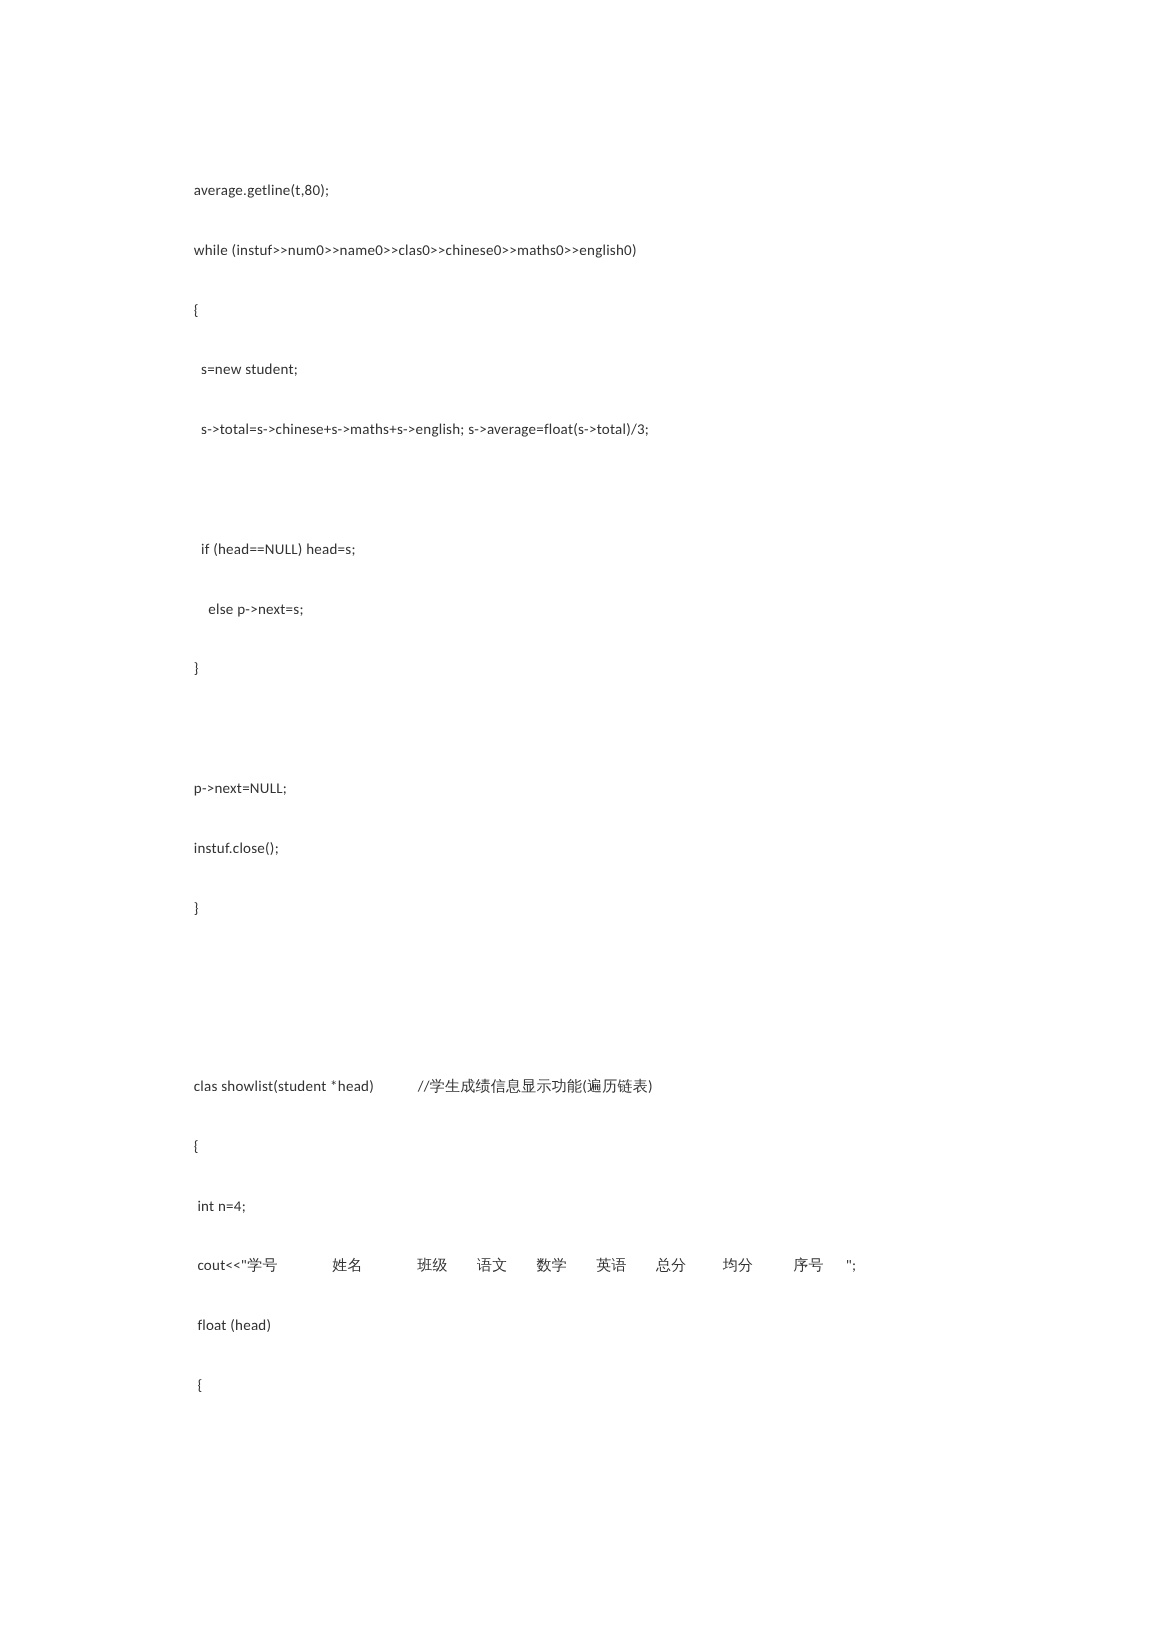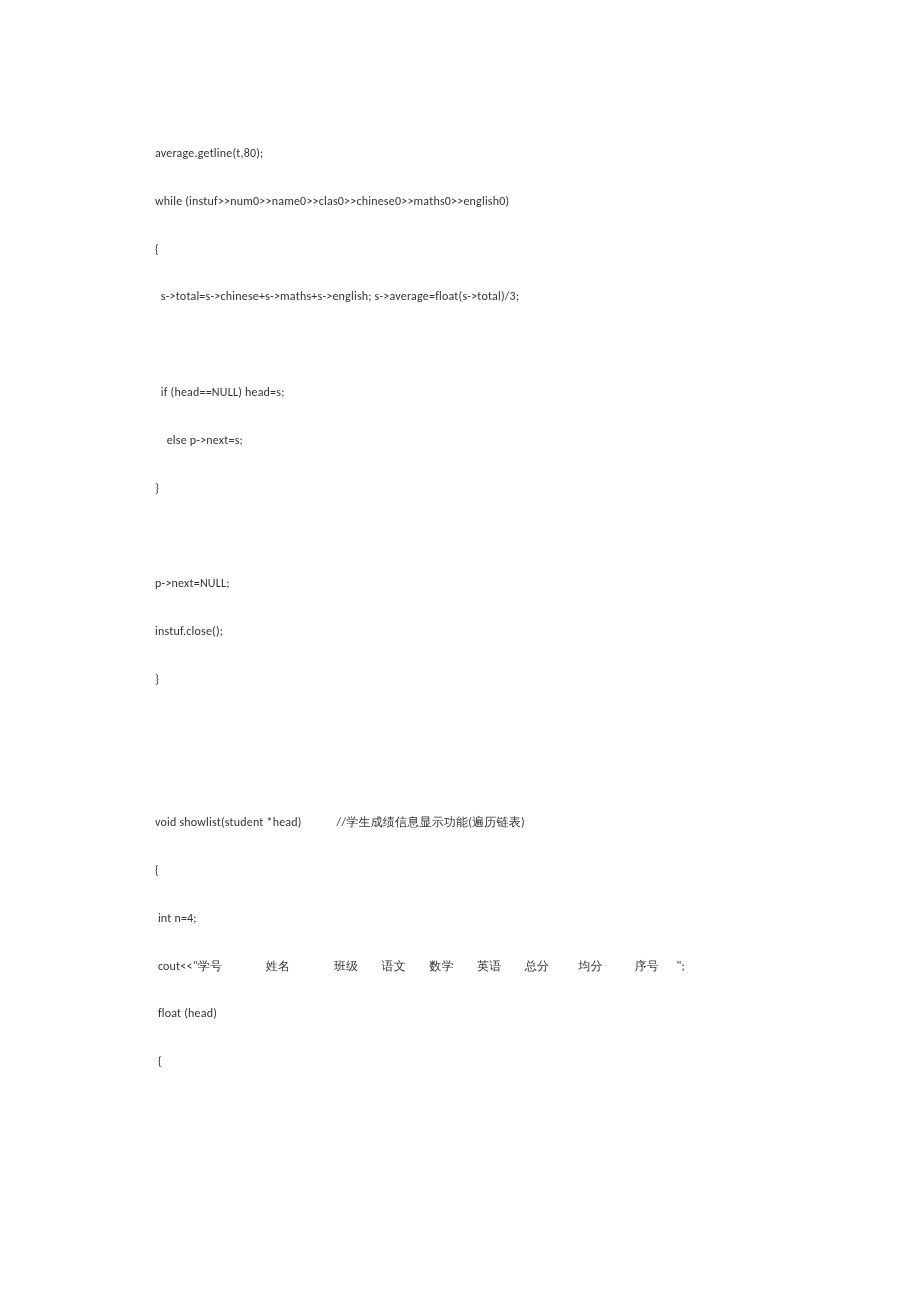--- a/index.html
+++ b/index.html
@@ -25,30 +25,31 @@
       margin-bottom: 0;
     }
   </style>
 </head>
 <body>
 
 <div id="code-container">
     <div class="code-line">average.getline(t,80);</div>
     <div class="code-line">while (instuf&gt;&gt;num0&gt;&gt;name0&gt;&gt;clas0&gt;&gt;chinese0&gt;&gt;maths0&gt;&gt;english0)</div>
     <div class="code-line">{</div>
+    <div class="code-line">  s=new student;</div>
     <div class="code-line">  s-&gt;total=s-&gt;chinese+s-&gt;maths+s-&gt;english; s-&gt;average=float(s-&gt;total)/3;</div>
     <div class="code-line">&nbsp;</div>
     <div class="code-line">  if (head==NULL) head=s;</div>
     <div class="code-line">    else p-&gt;next=s;</div>
     <div class="code-line">}</div>
     <div class="code-line">&nbsp;</div>
     <div class="code-line">p-&gt;next=NULL;</div>
     <div class="code-line">instuf.close();</div>
     <div class="code-line">}</div>
     <div class="code-line">&nbsp;</div>
     <div class="code-line">&nbsp;</div>
-    <div class="code-line">void showlist(student *head)            //学生成绩信息显示功能(遍历链表)</div>
+    <div class="code-line">clas showlist(student *head)            //学生成绩信息显示功能(遍历链表)</div>
     <div class="code-line">{</div>
     <div class="code-line"> int n=4;</div>
     <div class="code-line"> cout&lt;&lt;"学号               姓名               班级        语文        数学        英语        总分          均分           序号      ";</div>
     <div class="code-line"> float (head)</div>
     <div class="code-line"> {</div>
   </div>
 
 </body></html>

